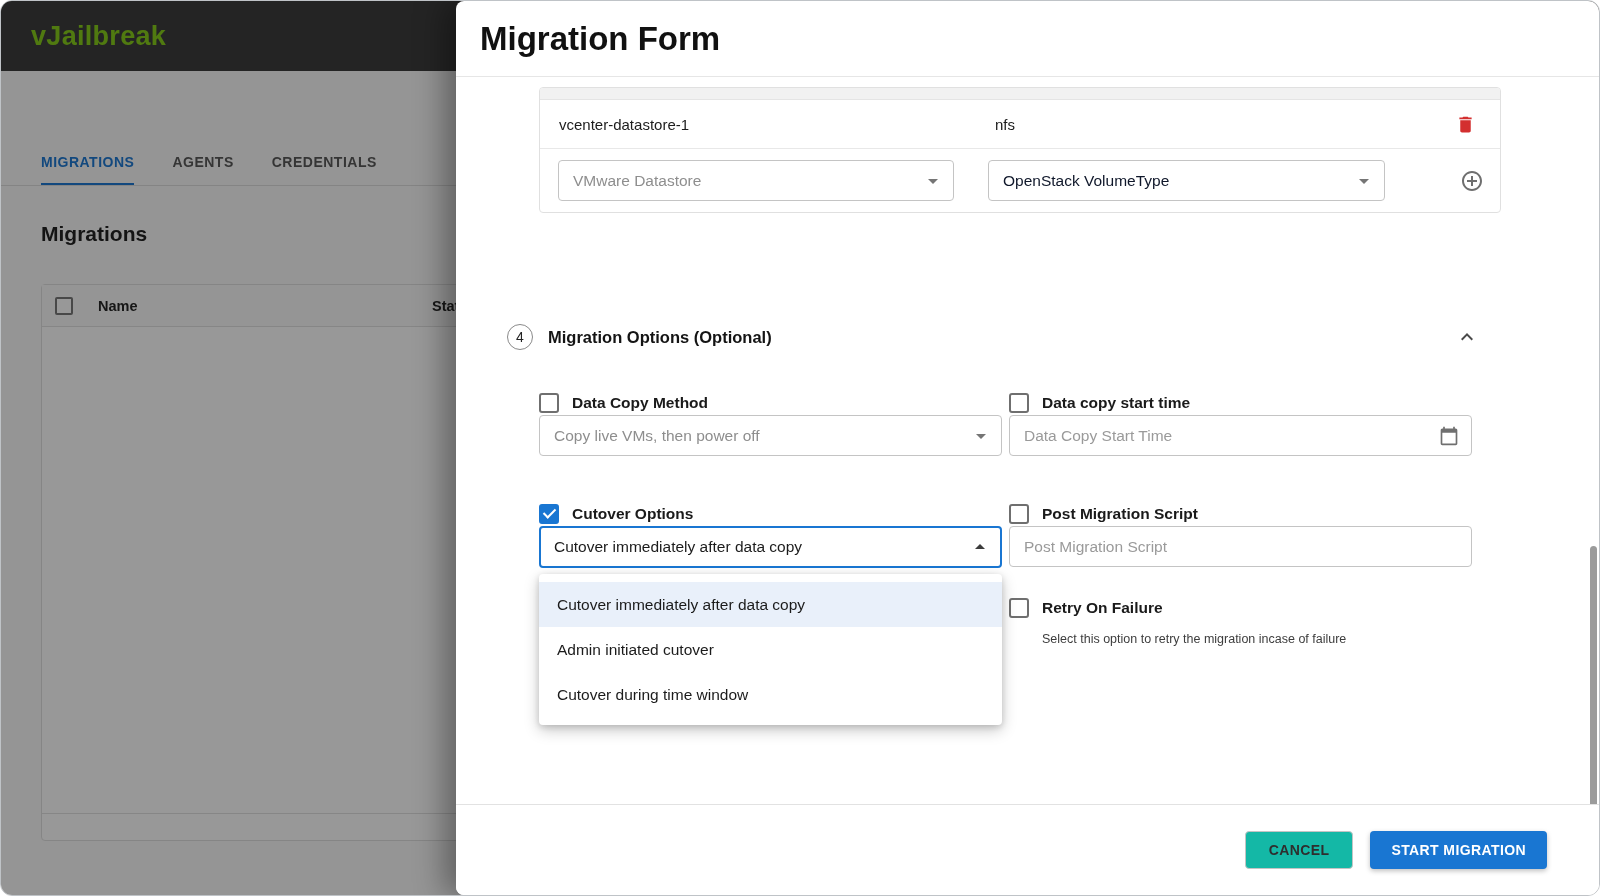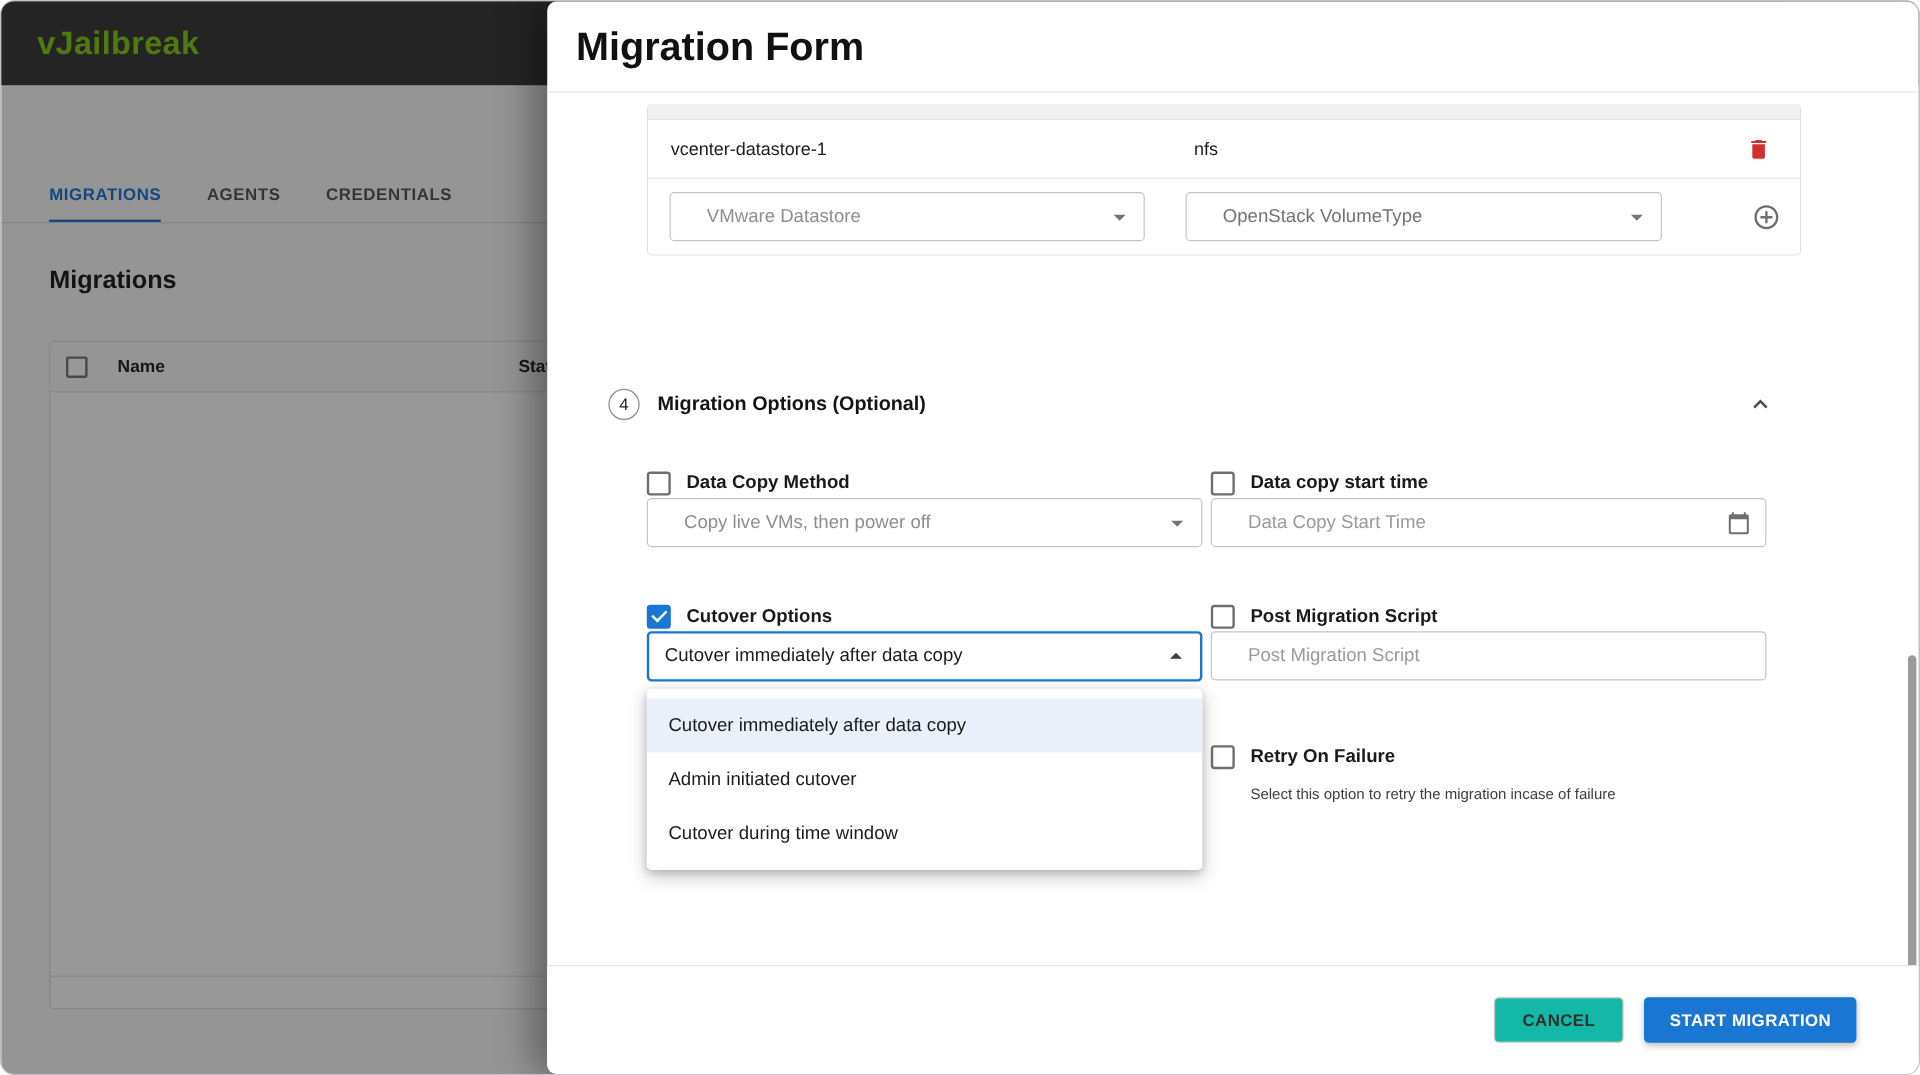--- a/index.html
+++ b/index.html
@@ -44,21 +44,21 @@
   .map-sliver { height: 12px; background: #f1f1f1; border-bottom: 1px solid #e4e4e4; }
   .map-row { height: 49px; display: flex; align-items: center; border-bottom: 1px solid #e8e8e8; position: relative; }
   .map-src { margin-left: 19px; font-size: 15px; color: #1c1c1c; }
   .map-tgt { position: absolute; left: 455px; font-size: 15px; color: #1c1c1c; }
   .trash-btn { margin-left: auto; margin-right: 24px; display: flex; align-items: center; cursor: pointer; }
   .map-selects { height: 63px; display: flex; align-items: center; padding-left: 18px; }
   .gap34 { width: 34px; flex: none; }
 
   
   .field { height: 41px; border: 1px solid #c4c4c4; border-radius: 4px; background: #fff;
-           display: flex; align-items: center; padding: 0 8px 0 30px; font-size: 15.5px; }
+           display: flex; align-items: center; padding: 0 8px 0 14px; font-size: 15.5px; }
   .field .ph { color: #8e8e8e; }
   .field .val { color: #1b1b1b; }
   .arrow { margin-left: auto; display: flex; align-items: center; flex: none; }
   .w396 { width: 396px; flex: none; }
   .w397 { width: 397px; flex: none; }
   .plus-btn { margin-left: auto; margin-right: 16px; display: flex; align-items: center; cursor: pointer; }
 
   
   .section-head { margin: 110px 0 0 51px; width: 972px; display: flex; align-items: center; height: 28px; }
   .step-circle { width: 26px; height: 26px; border: 1px solid #8a8a8a; border-radius: 50%; display: flex;
@@ -83,21 +83,21 @@
   .input-field input::placeholder { color: #9a9a9a; opacity: 1; }
   .adorn { margin-left: auto; display: flex; align-items: center; flex: none; padding-right: 4px; cursor: pointer; }
 
   .select-wrap { position: relative; }
   .cutover { height: 42px; border: 2px solid #1976d2; padding-left: 13px; }
   .menu { position: absolute; top: 48px; left: 0; width: 463px; background: #fff; border-radius: 4px; padding: 8px 0;
           box-shadow: 0 5px 15px rgba(0,0,0,0.22), 0 2px 6px rgba(0,0,0,0.14); z-index: 6; }
   .menu-item { height: 45px; display: flex; align-items: center; padding: 0 18px; font-size: 15.5px; color: #1b1b1b; cursor: pointer; }
   .menu-item.selected { background: #e9f0fa; }
 
-  .retry-block { margin-top: 52px; }
+  .retry-block { margin-top: 29px; }
   .helper { margin: 12px 0 0 33px; font-size: 12.5px; color: #3d3d3d; }
 
   
   .drawer-footer { position: absolute; left: 0; right: 0; bottom: 0; height: 91px; background: #fff;
                    border-top: 1px solid #e2e2e2; display: flex; align-items: center; justify-content: flex-end;
                    padding-right: 52px; gap: 17px; border-radius: 0 0 0 8px; }
   .btn { height: 38px; border-radius: 4px; font-size: 14px; font-weight: 600; letter-spacing: 0.4px;
          font-family: "Liberation Sans", sans-serif; cursor: pointer; }
   .btn-cancel { padding: 0 23px; background: #14b8a6; border: 1px solid #c4c4c4; color: #2e2e2e; }
   .btn-primary { padding: 0 21px; background: #1976d2; border: none; color: #fff; box-shadow: 0 2px 5px rgba(0,0,0,0.25); }
@@ -155,21 +155,21 @@
           <div class="field w396">
             <span class="ph">VMware Datastore</span>
             <span class="arrow">
               <svg width="24" height="24" viewBox="0 0 24 24" fill="#757575">
                   <path d="M7 10l5 5 5-5z"></path>
                 </svg>
             </span>
           </div>
           <span class="gap34"></span>
           <div class="field w397">
-            <span class="ph" style="color:#737373">OpenStack VolumeType</span>
+            <span class="ph" style="color:#0f172a">OpenStack VolumeType</span>
             <span class="arrow">
               <svg width="24" height="24" viewBox="0 0 24 24" fill="#757575">
                   <path d="M7 10l5 5 5-5z"></path>
                 </svg>
             </span>
           </div>
           <span class="plus-btn">
             <svg width="24" height="24" viewBox="0 0 24 24" fill="#6f6f6f">
                 <path d="M13 7h-2v4H7v2h4v4h2v-4h4v-2h-4V7zm-1-5C6.48 2 2 6.48 2 12s4.48 10 10 10 10-4.48 10-10S17.52 2 12 2zm0 18c-4.41 0-8-3.59-8-8s3.59-8 8-8 8 3.59 8 8-3.59 8-8 8z"></path>
               </svg>

